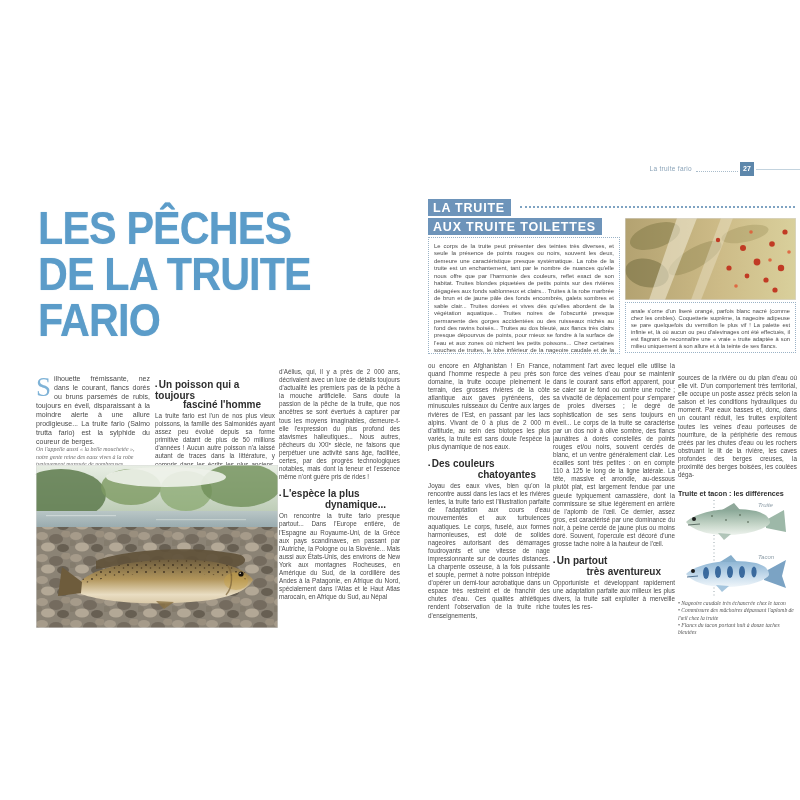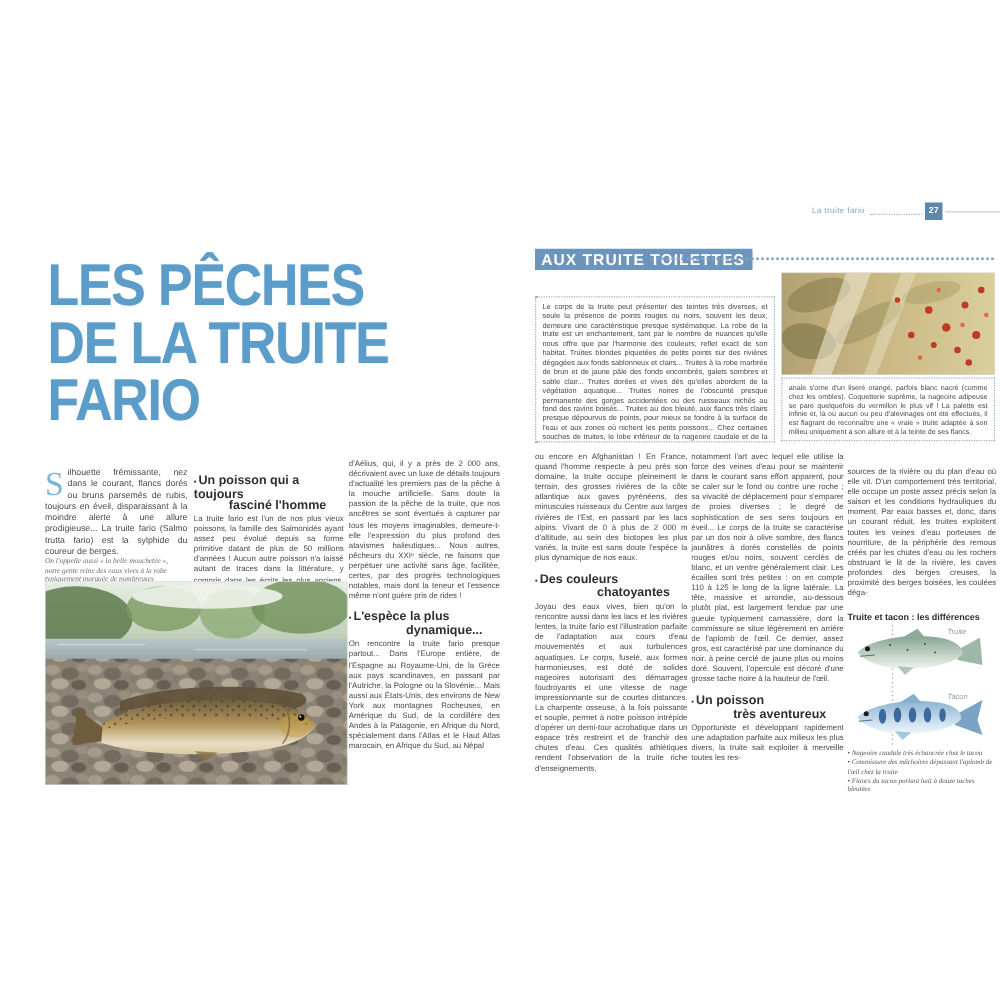--- a/index.html
+++ b/index.html
@@ -149,20 +149,21 @@
       <ellipse cx="200" cy="116" rx="12" ry="9" fill="#c8a148" opacity=".45"></ellipse>
       <path d="M 192 101 C 197 108, 197 122, 190 130" stroke="#7a6238" stroke-width="1.4" fill="none" opacity=".7"></path>
       <circle cx="205" cy="109" r="2.6" fill="#15100a"></circle>
       <circle cx="204.2" cy="108.2" r="0.8" fill="#e8e0d0"></circle>
       <rect x="0" y="0" width="242" height="163" fill="none" stroke="#d9d9d9" stroke-width="1"></rect>
     </svg>
   </div>
 
   <div class="abs sechead">
     <span class="secdots"></span>
+    <div><span class="secblock">LA TRUITE</span></div>
     <div class="row2"><span class="secblock">AUX TRUITE TOILETTES</span></div>
   </div>
 
   <div class="abs dotbox introbox">Le corps de la truite peut présenter des teintes très diverses, et seule la présence de points rouges ou noirs, souvent les deux, demeure une caractéristique presque systématique. La robe de la truite est un enchantement, tant par le nombre de nuances qu'elle nous offre que par l'harmonie des couleurs, reflet exact de son habitat. Truites blondes piquetées de petits points sur des rivières dégagées aux fonds sablonneux et clairs... Truites à la robe marbrée de brun et de jaune pâle des fonds encombrés, galets sombres et sable clair... Truites dorées et vives dès qu'elles abordent de la végétation aquatique... Truites noires de l'obscurité presque permanente des gorges accidentées ou des ruisseaux nichés au fond des ravins boisés... Truites au dos bleuté, aux flancs très clairs presque dépourvus de points, pour mieux se fondre à la surface de l'eau et aux zones où nichent les petits poissons... Chez certaines souches de truites, le lobe inférieur de la nageoire caudale et de la nageoire</div>
 
   <div class="abs photoR">
     <svg width="171" height="82" viewBox="0 0 171 82" xmlns="http://www.w3.org/2000/svg">
       <defs>
         <linearGradient id="skin" x1="0" y1="0" x2="1" y2="0">
           <stop offset="0" stop-color="#b3a271"></stop>
@@ -206,21 +207,21 @@
     <div class="heading" style="margin-top:8px;">
       <span class="h1l">Des couleurs</span>
       <span class="h2l">chatoyantes</span>
     </div>
     <div class="col">Joyau des eaux vives, bien qu'on la rencontre aussi dans les lacs et les rivières lentes, la truite fario est l'illustration parfaite de l'adaptation aux cours d'eau mouvementés et aux turbulences aquatiques. Le corps, fuselé, aux formes harmonieuses, est doté de solides nageoires autorisant des démarrages foudroyants et une vitesse de nage impressionnante sur de courtes distances. La charpente osseuse, à la fois puissante et souple, permet à notre poisson intrépide d'opérer un demi-tour acrobatique dans un espace très restreint et de franchir des chutes d'eau. Ces qualités athlétiques rendent l'observation de la truite riche d'enseignements,</div>
   </div>
 
   <div class="abs" style="top:362px;left:553px;width:122px;height:268px;overflow:hidden;">
     <div class="col">notamment l'art avec lequel elle utilise la force des veines d'eau pour se maintenir dans le courant sans effort apparent, pour se caler sur le fond ou contre une roche ; sa vivacité de déplacement pour s'emparer de proies diverses ; le degré de sophistication de ses sens toujours en éveil... Le corps de la truite se caractérise par un dos noir à olive sombre, des flancs jaunâtres à dorés constellés de points rouges et/ou noirs, souvent cerclés de blanc, et un ventre généralement clair. Les écailles sont très petites : on en compte 110 à 125 le long de la ligne latérale. La tête, massive et arrondie, au-dessous plutôt plat, est largement fendue par une gueule typiquement carnassière, dont la commissure se situe légèrement en arrière de l'aplomb de l'œil. Ce dernier, assez gros, est caractérisé par une dominance du noir, à peine cerclé de jaune plus ou moins doré. Souvent, l'opercule est décoré d'une grosse tache noire à la hauteur de l'œil.</div>
     <div class="heading" style="margin-top:8px;">
-      <span class="h1l">Un poisson</span>
+      <span class="h1l">Un partout</span>
       <span class="h2l">très aventureux</span>
     </div>
     <div class="col">Opportuniste et développant rapidement une adaptation parfaite aux milieux les plus divers, la truite sait exploiter à merveille toutes les res-</div>
   </div>
 
   <div class="abs" style="top:374px;left:678px;width:119px;">
     <div class="col">sources de la rivière ou du plan d'eau où elle vit. D'un comportement très territorial, elle occupe un poste assez précis selon la saison et les conditions hydrauliques du moment. Par eaux basses et, donc, dans un courant réduit, les truites exploitent toutes les veines d'eau porteuses de nourriture, de la périphérie des remous créés par les chutes d'eau ou les rochers obstruant le lit de la rivière, les caves profondes des berges creuses, la proximité des berges boisées, les coulées déga-</div>
 
     <div style="margin-top:10px;">
       <div class="diagram-title">Truite et tacon : les différences</div>

